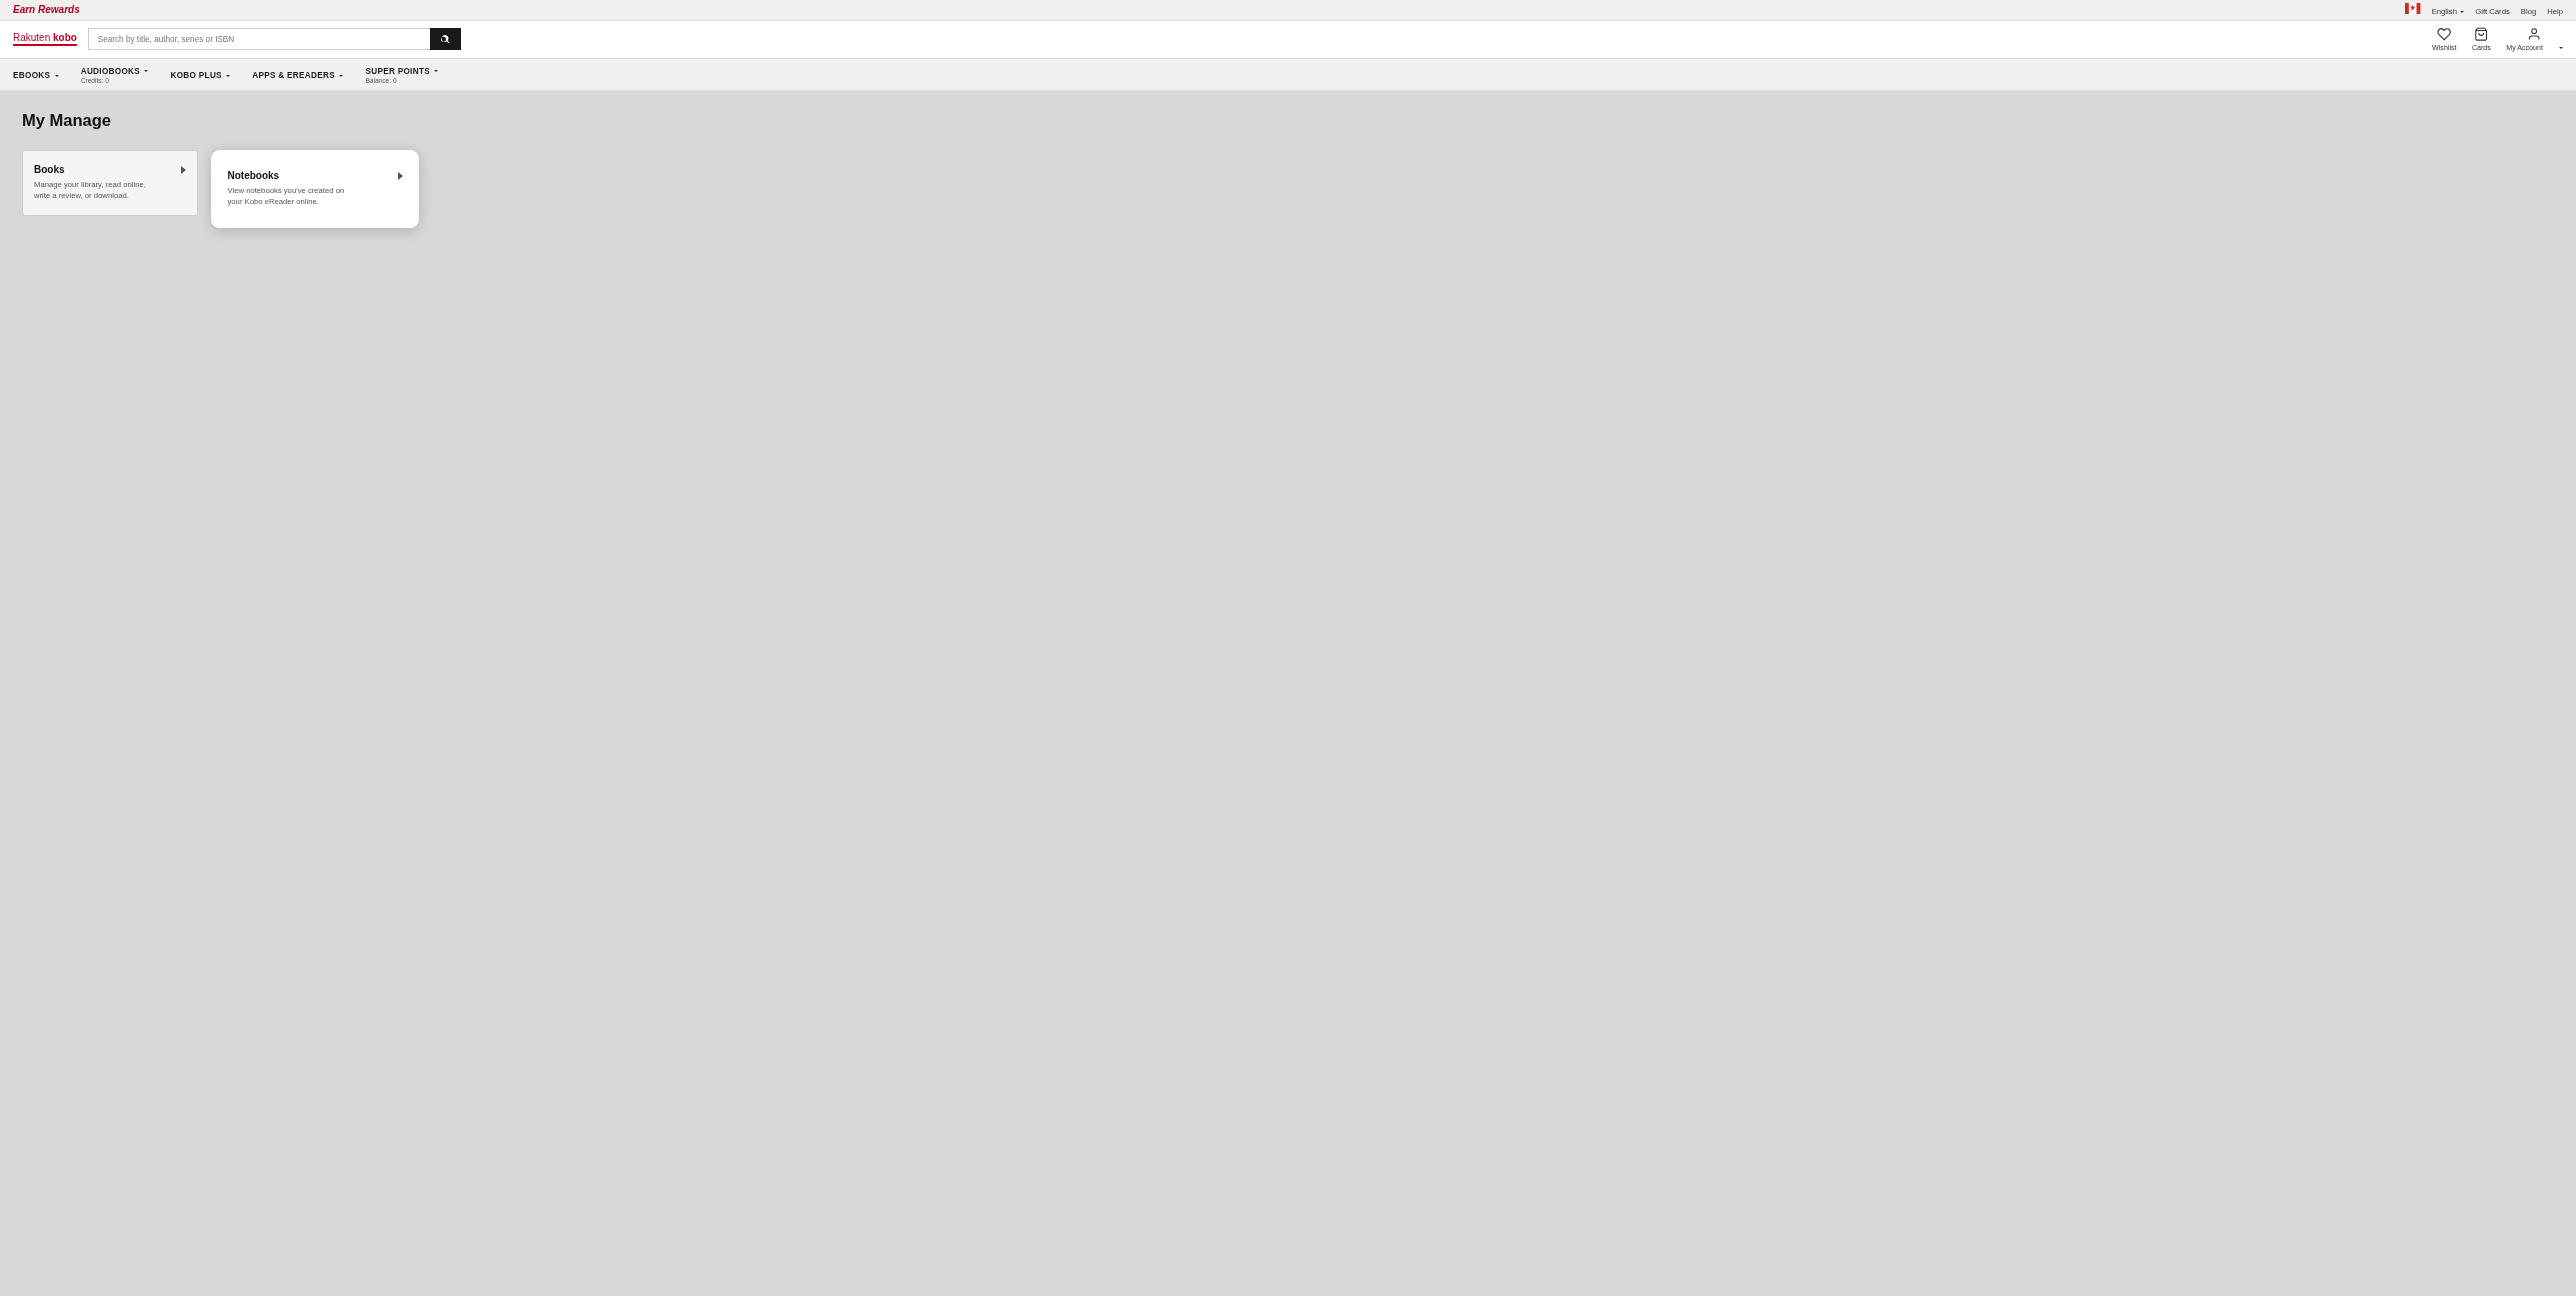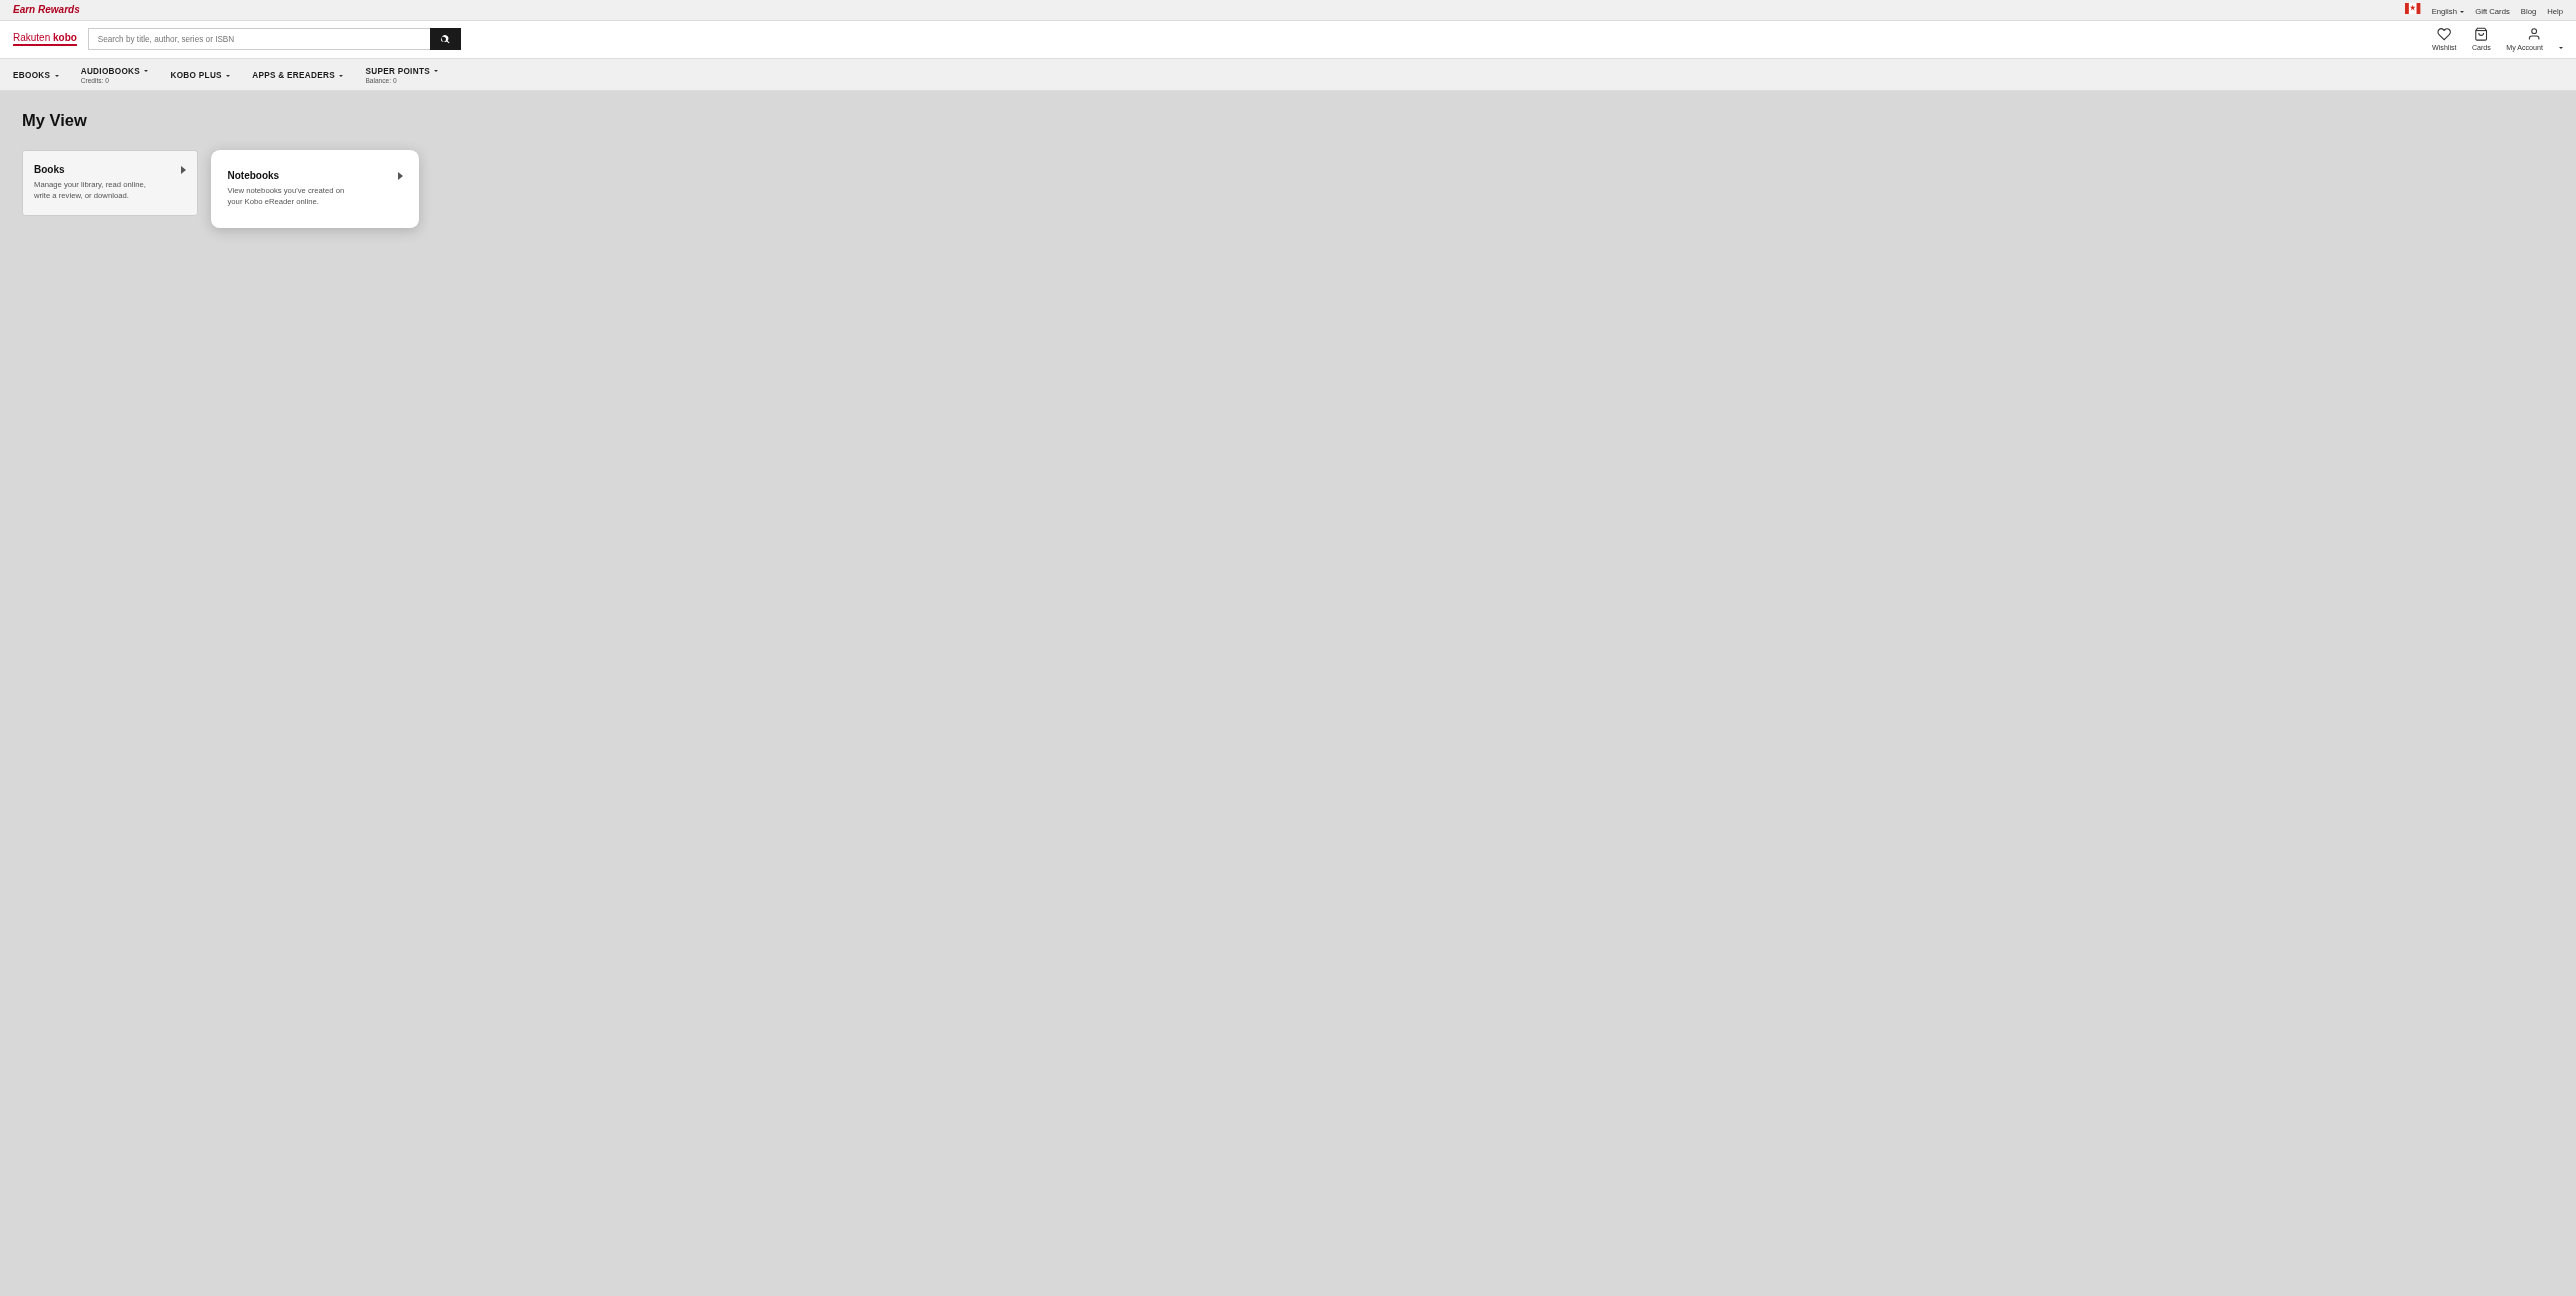--- a/index.html
+++ b/index.html
@@ -350,21 +350,21 @@
   <div class="nav-item">
     <div class="nav-item-top">
       <span>SUPER POINTS</span>
       <span class="chevron-nav"></span>
     </div>
     <div class="nav-item-sub">Balance: 0</div>
   </div>
 </div>
 
 <div class="main-content">
-  <h1 class="page-title">My View</h1>
+  <h1 class="page-title">My Manage</h1>
 
   <div class="cards-row">
 
     <div class="card">
       <div class="card-content">
         <div class="card-title">Books</div>
         <div class="card-desc">Manage your library, read online, write a review, or download.</div>
       </div>
       <span class="card-chevron"></span>
     </div>

